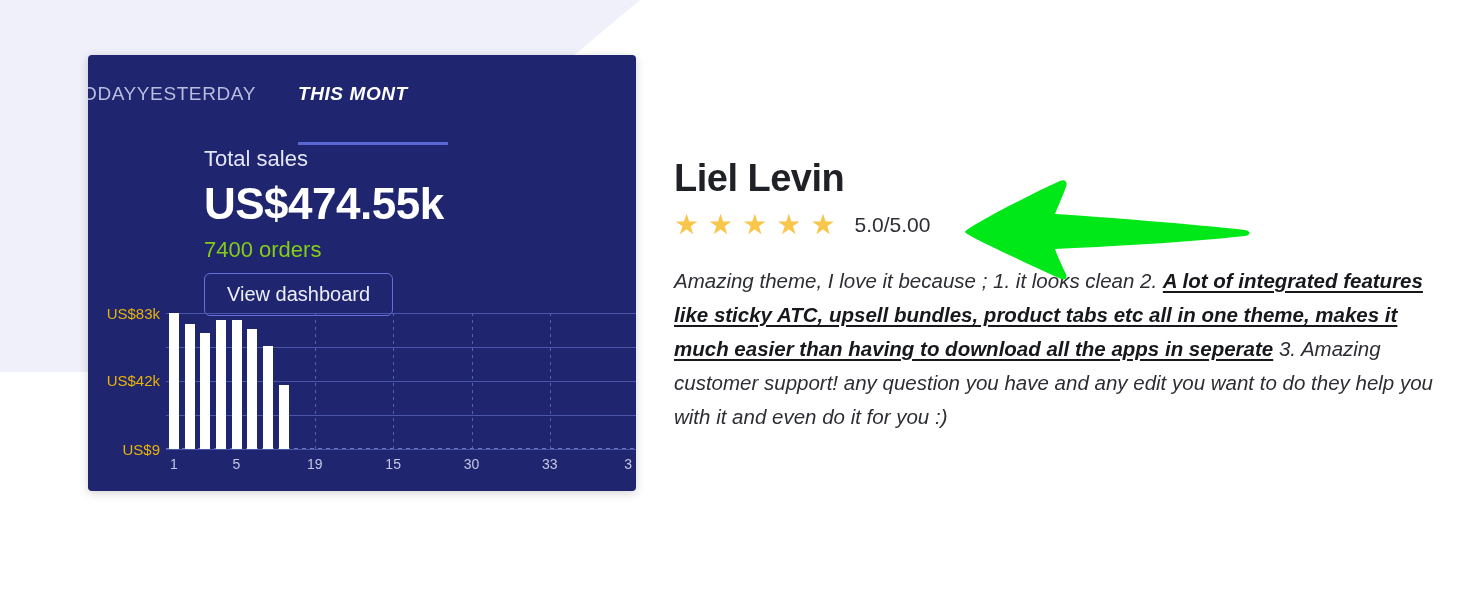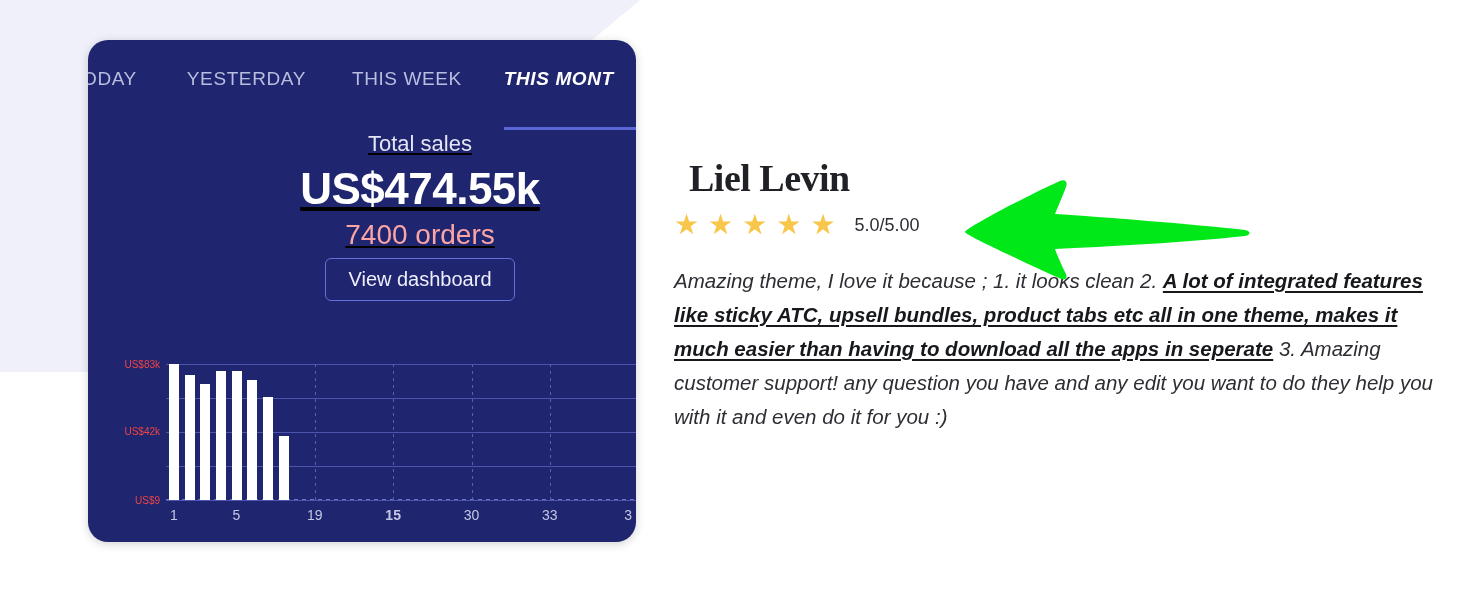--- a/index.html
+++ b/index.html
@@ -13,22 +13,22 @@
   
   #bg-wedge{
     position:absolute;left:0;top:0;width:640px;height:372px;
     background:#eff0fa;
     clip-path:polygon(0 0, 640px 0, 195px 372px, 0 372px);
     z-index:0;
   }
 
   
   #dash-card{
-    position:absolute;left:88px;top:40px;width:548px;height:502px;
-    background:#1f256e;border-radius:20px;overflow:hidden;
+    position:absolute;left:88px;top:55px;width:548px;height:436px;
+    background:#1f256e;border-radius:4px;overflow:hidden;
     z-index:2;
     box-shadow:0 2px 10px rgba(0,0,0,.18);
   }
 
   
   #tabs{
     position:absolute;left:0;top:0;height:78px;width:100%;
     display:flex;align-items:center;
   }
   .tab{
@@ -51,63 +51,63 @@
     width:116px;padding-left:0;overflow:hidden;
     text-align:left;
   }
   .stat-left .lbl{color:#b9bddf;font-size:20px;line-height:30px;
     white-space:nowrap;margin-left:-44px;}
   .stat-left .big{color:#ffffff;font-size:44px;font-weight:bold;
     line-height:58px;white-space:nowrap;margin-left:-54px;}
   .stat-left .lbl2{color:#b9bddf;font-size:20px;line-height:30px;
     white-space:nowrap;margin-left:-36px;}
 
-  .stat-main{flex:1;text-align:center;text-decoration:underline;}
+  .stat-main{flex:1;}
   .stat-main .title{color:#e3e5f4;font-size:22px;line-height:32px;}
   .stat-main .amount{color:#ffffff;font-size:44px;font-weight:bold;
     line-height:58px;letter-spacing:-.5px;}
-  .stat-main .orders{color:#fca5a5;font-size:28px;line-height:34px;}
+  .stat-main .orders{color:#84cc16;font-size:22px;line-height:34px;}
 
   #view-dash-btn{
     display:inline-block;margin-top:6px;
     padding:9px 22px;border:1px solid #6570d8;border-radius:6px;
     color:#eceefb;font-size:20px;background:transparent;cursor:pointer;
   }
 
   
   #chart{
     position:absolute;left:0;bottom:8px;width:548px;height:180px;
   }
   .ylab{
     position:absolute;right:0;transform:translateY(-50%);
-    color:#ef4444;font-size:10px;white-space:nowrap;
+    color:#eab308;font-size:15px;white-space:nowrap;
   }
   .xlab{
     position:absolute;transform:translateX(-50%);
     color:#c3c7e4;font-size:14px;
   }
   .gridline{position:absolute;height:1px;background:#4b55ab;}
   .vdash{position:absolute;width:1px;top:0;bottom:0;
     background:repeating-linear-gradient(to bottom,#5560b5 0 3px,transparent 3px 7px);}
   .bar{position:absolute;bottom:0;background:#ffffff;width:16px;}
   .axis-base{position:absolute;left:0;right:0;bottom:0;height:1px;
     background:repeating-linear-gradient(to right,#6b74c0 0 4px,transparent 4px 8px);}
 
   
   #review{
     position:absolute;left:674px;top:156px;width:760px;z-index:3;
   }
   #reviewer-name{
     font-size:38px;font-weight:bold;color:#1f2126;letter-spacing:-.5px;
-    margin:0 0 10px 15px;line-height:44px;font-family:Liberation Serif, serif;
+    margin:0 0 10px 0;line-height:44px;
   }
   #rating-row{display:flex;align-items:center;gap:9px;margin-bottom:24px;}
   .star{color:#f5c council;font-size:28px;line-height:28px;}
   .star{color:#f7c64a;font-size:28px;line-height:30px;}
-  #rating-value{font-size:18px;color:#2c2e33;margin-left:10px;}
+  #rating-value{font-size:21px;color:#2c2e33;margin-left:10px;}
   #review-body{
     font-size:20.5px;line-height:34px;color:#2c2e33;margin:0;font-style:italic;
   }
   #review-body .hl{font-weight:bold;text-decoration:underline;
     text-underline-offset:3px;color:#16181c;}
 
   
   #green-arrow{
     position:absolute;left:962px;top:176px;width:290px;height:104px;z-index:4;
   }
@@ -116,25 +116,22 @@
 <body>
 
 <div id="bg-wedge"></div>
 
 <div id="dash-card">
 
   <div id="tabs">
     <div class="tab" style="margin-left:-6px;">
       <span>ODAY</span>
     </div>
-    <div class="tab" style="margin-left:50px;justify-content:center;">
+    <div class="tab" style="justify-content:center;">
       <span>YESTERDAY</span>
-    </div>
-    <div class="tab" style="margin-left:46px;">
-      <span>THIS WEEK</span>
     </div>
     <div class="tab active" style="margin-left:42px;">
       <span>THIS MONT</span>
     </div>
   </div>
 
   <div id="stats">
     <div class="stat-left">
       <div class="lbl">ons</div>
       <div class="big">1k</div>
@@ -167,21 +164,21 @@
       <div class="bar" style="left: 143.5px; width: 10px; bottom: 34px; height: 129.446px; background: rgb(255, 255, 255);"></div>
       <div class="bar" style="left: 159.167px; width: 10px; bottom: 34px; height: 120.434px; background: rgb(255, 255, 255);"></div>
       <div class="bar" style="left: 174.833px; width: 10px; bottom: 34px; height: 103.229px; background: rgb(255, 255, 255);"></div>
       <div class="bar" style="left: 190.5px; width: 10px; bottom: 34px; height: 63.9036px; background: rgb(255, 255, 255);"></div>
       <div class="ylab" style="top: 146px; right: 476px;">US$9</div>
       <div class="ylab" style="top: 77.1807px; right: 476px;">US$42k</div>
       <div class="ylab" style="top: 10px; right: 476px;">US$83k</div>
       <div class="xlab" style="left: 85.8333px; top: 153px;">1</div>
       <div class="xlab" style="left: 148.5px; top: 153px;">5</div>
       <div class="xlab" style="left: 226.833px; top: 153px;">19</div>
-      <div class="xlab" style="left: 305.167px; top: 153px; font-weight: bold;">15</div>
+      <div class="xlab" style="left: 305.167px; top: 153px;">15</div>
       <div class="xlab" style="left: 383.5px; top: 153px;">30</div>
       <div class="xlab" style="left: 461.833px; top: 153px;">33</div>
       <div class="xlab" style="left: 540.167px; top: 153px;">3</div>
     </div>
 </div>
 
 <div id="review">
   <h1 id="reviewer-name">Liel Levin</h1>
 
   <div id="rating-row">

